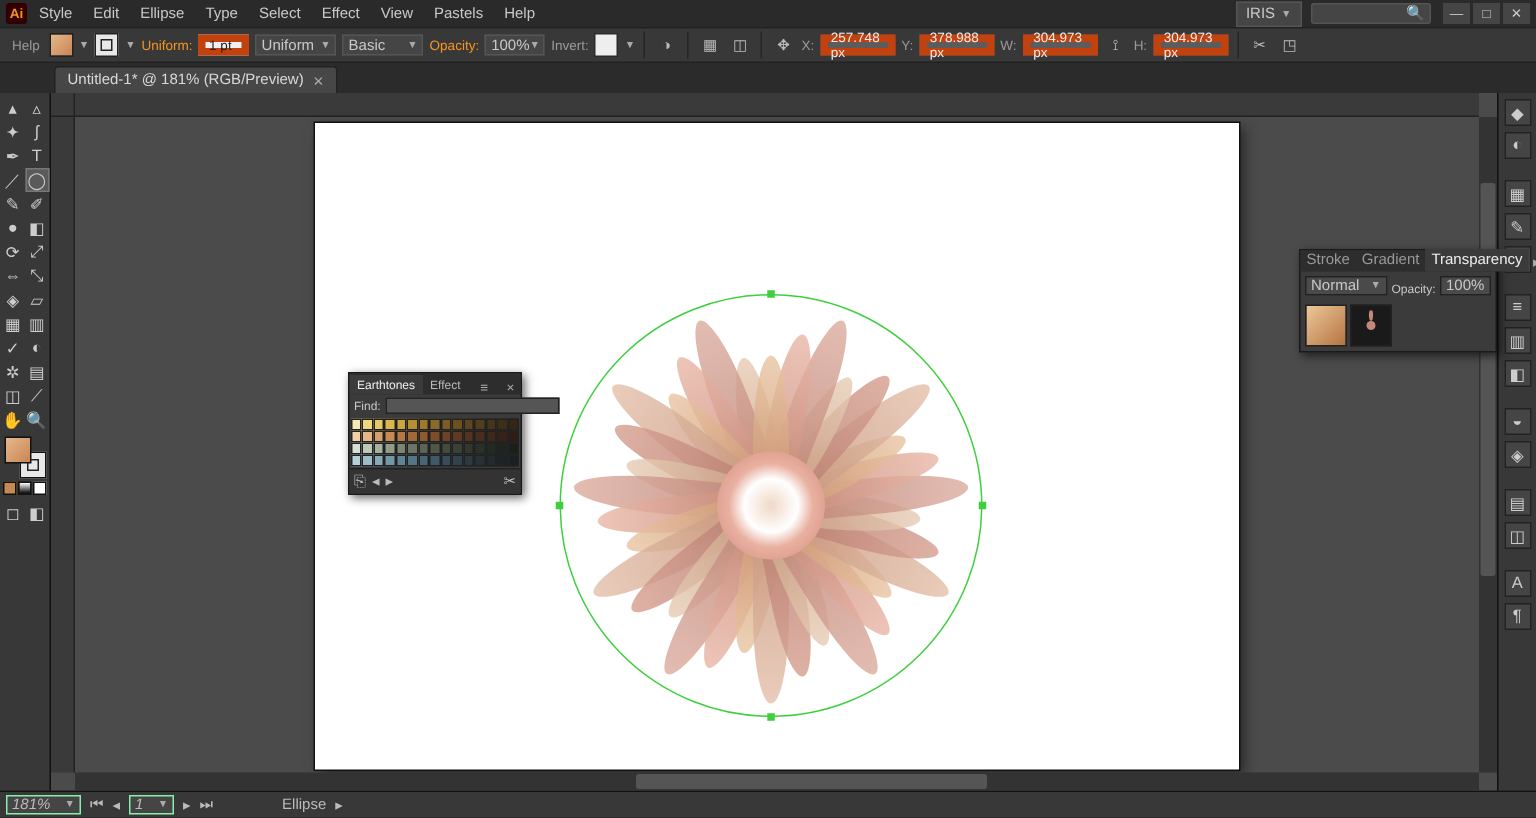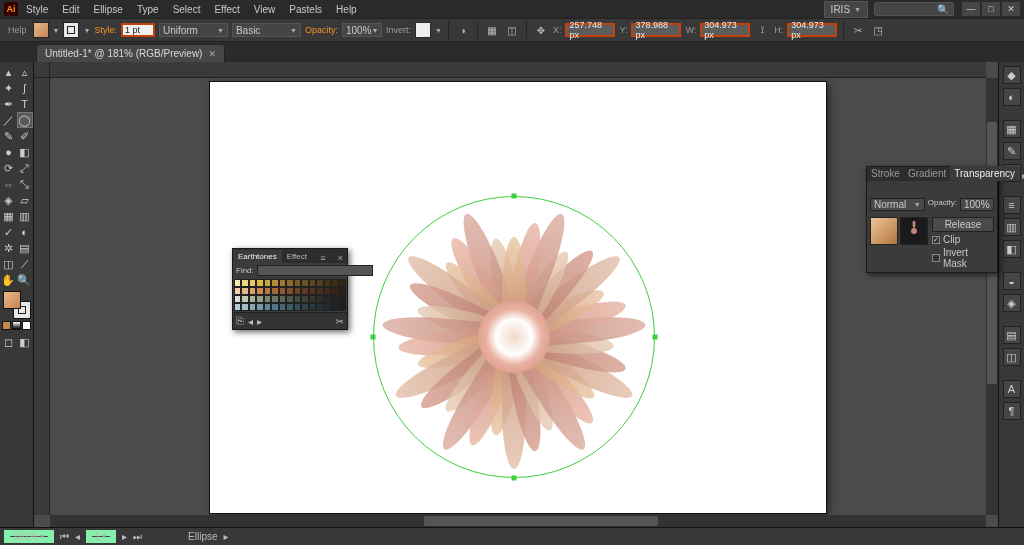--- a/index.html
+++ b/index.html
@@ -31,23 +31,23 @@
 
   
   .controlbar{height:24px;background:var(--bg-2);border-top:1px solid #222;border-bottom:1px solid #222;display:flex;align-items:center;padding:0 4px;gap:4px;}
   .path-label{color:var(--txt-dim);font-size:9px;margin-right:2px;padding-left:4px;}
   .swatch{width:16px;height:16px;border:1px solid #222;}
   .swatch.fill{background:linear-gradient(135deg,#e7b88a,#c78556);}
   .swatch.stroke{background:#e8e8e8;position:relative;}
   .swatch.stroke::after{content:"";position:absolute;inset:3px;border:1px solid #222;}
   .clabel{color:var(--accent);font-size:9px;}
   .clabel2{color:var(--txt-dim);font-size:9px;}
-  .num-input{width:34px;height:14px;background:var(--input-bg2);color:#222;border:2px solid #c2410c;font-size:9px;padding:0 2px;display:flex;align-items:center;}
+  .num-input{width:34px;height:14px;background:var(--input-bg2);color:#222;border:5px solid #c2410c;font-size:9px;padding:0 2px;display:flex;align-items:center;}
   .num-input.dark{background:var(--input-bg);color:#eee;width:50px;}
-  .dd{width:69px;height:14px;background:var(--bg-4);border:1px solid #555;display:flex;align-items:center;justify-content:space-between;padding:0 3px;font-size:9px;}
+  .dd{width:54px;height:14px;background:var(--bg-4);border:1px solid #555;display:flex;align-items:center;justify-content:space-between;padding:0 3px;font-size:9px;}
   .dd.small{width:40px;}
   .sep{width:1px;height:18px;background:#252525;margin:0 2px;}
   .icon{width:16px;height:16px;display:flex;align-items:center;justify-content:center;color:#bbb;background:var(--bg-4);border:1px solid #2a2a2a;font-size:10px;}
   .icon.flat{background:none;border:none;}
 
   
   .tabbar{height:20px;background:#2b2b2b;display:flex;align-items:flex-end;padding-left:36px;}
   .tab{background:#474747;color:#d8d8d8;font-size:9px;padding:3px 8px;border-top-left-radius:3px;border-top-right-radius:3px;display:flex;align-items:center;gap:6px;border:1px solid #222;border-bottom:none;}
   .tab .x{font-size:9px;color:#aaa;}
 
@@ -98,34 +98,34 @@
   .dock{width:26px;background:var(--bg-2);border-left:1px solid #111;display:flex;flex-direction:column;align-items:center;padding-top:4px;gap:4px;}
   .dock-btn{width:18px;height:18px;background:var(--bg-4);border:1px solid #222;display:flex;align-items:center;justify-content:center;font-size:11px;color:#ccc;}
   .dock-gap{height:6px;}
 
   
   .trans-panel{position:absolute;right:26px;top:166px;width:132px;background:#3b3b3b;border:1px solid #1a1a1a;box-shadow:2px 2px 6px rgba(0,0,0,.6);}
   .tp-tabs{display:flex;background:#2d2d2d;height:14px;align-items:flex-end;font-size:8px;}
   .tp-tab{padding:2px 4px;color:#999;}
   .tp-tab.active{background:#3b3b3b;color:#eee;}
   .tp-close{margin-left:auto;padding:0 3px;color:#aaa;}
-  .tp-row{display:flex;align-items:flex-start;gap:3px;padding:3px;margin-top:14px;}
+  .tp-row{display:flex;align-items:flex-end;gap:3px;padding:3px;}
   .tp-dd{flex:1;height:13px;background:#4a4a4a;border:1px solid #222;font-size:8px;display:flex;align-items:center;justify-content:space-between;padding:0 3px;}
   .tp-thumbs{display:flex;gap:2px;padding:3px;}
   .tp-thumb{width:28px;height:28px;border:1px solid #222;}
   .tp-thumb.a{background:linear-gradient(135deg,#edc79a,#b47440);}
   .tp-thumb.b{background:#1a1a1a;display:flex;align-items:center;justify-content:center;}
   .tp-side{flex:1;display:flex;flex-direction:column;gap:2px;font-size:8px;padding-left:2px;}
   .tp-btn{background:#4a4a4a;border:1px solid #222;text-align:center;padding:1px 0;}
   .tp-check{display:flex;align-items:center;gap:3px;}
   .tp-check .box{width:8px;height:8px;border:1px solid #888;background:#333;display:flex;align-items:center;justify-content:center;font-size:7px;}
 
   
   .status{height:18px;background:var(--bg-2);border-top:1px solid #111;display:flex;align-items:center;padding:0 4px;gap:6px;font-size:9px;color:#bbb;}
-  .status .dd2{width:50px;height:13px;background:var(--bg-4);border:6px solid #86efac;display:flex;align-items:center;justify-content:space-between;padding:0 3px;}
+  .status .dd2{width:50px;height:13px;background:var(--bg-4);border:1px solid #86efac;display:flex;align-items:center;justify-content:space-between;padding:0 3px;font-style:italic;}
   .chev{font-size:7px;color:#aaa;}
 </style>
 </head>
 <body>
 
 <div class="titlebar">
   <div class="ai-logo">Ai</div>
   <div class="menu-item">Style</div>
   <div class="menu-item">Edit</div>
   <div class="menu-item">Ellipse</div>
@@ -149,21 +149,21 @@
     <div class="win-btn">✕</div>
   </div>
 </div>
 
 <div class="controlbar">
   <span class="path-label">Help</span>
   <div class="swatch fill"></div>
     <span class="chev">▼</span>
   <div class="swatch stroke"></div>
     <span class="chev">▼</span>
-  <span class="clabel">Style:</span>
+  <span class="clabel">Uniform:</span>
   <div class="num-input">1 pt</div>
   <div class="dd">
       <span>Uniform</span>
       <span class="chev">▼</span>
     </div>
   <div class="dd">
       <span>Basic</span>
       <span class="chev">▼</span>
     </div>
   <span class="clabel">Opacity:</span>
@@ -462,31 +462,20 @@
     <div class="tp-thumb b">
       <svg width="20" height="20" viewBox="0 0 20 20">
           <g fill="#c4887a">
             <circle cx="10" cy="10" r="3"></circle>
             <g id="pet">
               <ellipse cx="10" cy="3" rx="1.4" ry="4"></ellipse>
             </g>
           </g>
         </svg>
     </div>
-    <div class="tp-side">
-      <div class="tp-btn">Release</div>
-      <div class="tp-check">
-          <div class="box">✓</div>
-          <span>Clip</span>
-        </div>
-      <div class="tp-check">
-          <div class="box"></div>
-          <span>Invert Mask</span>
-        </div>
-    </div>
   </div>
 </div>
 
 <div class="status">
   <div class="dd2">
       <span>181%</span>
       <span class="chev">▼</span>
     </div>
   <span>⏮</span>
   <span>◂</span>

